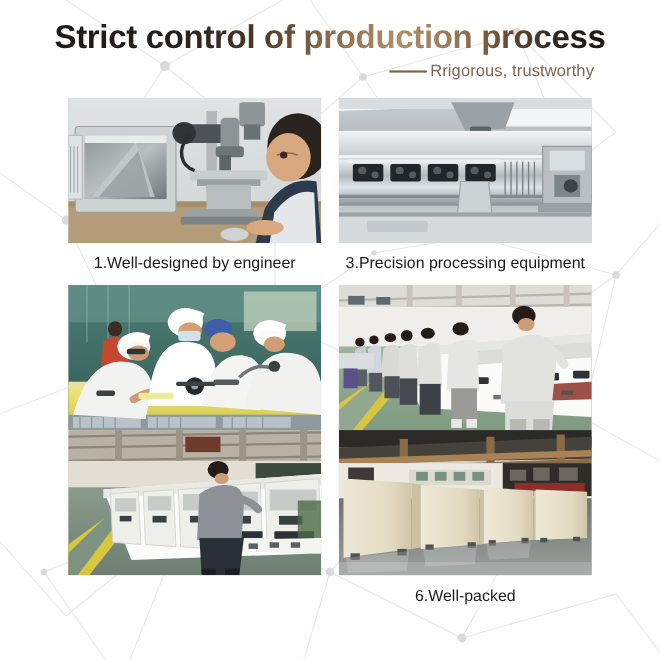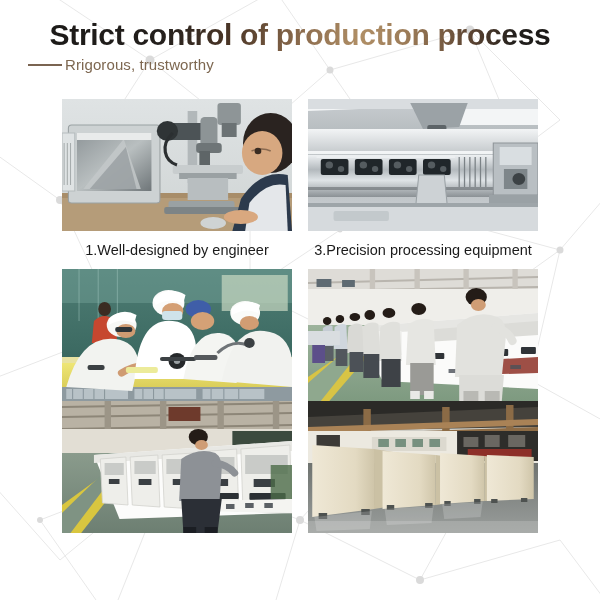--- a/index.html
+++ b/index.html
@@ -61,20 +61,21 @@
     -webkit-background-clip: text;
     background-clip: text;
     color: transparent;
     -webkit-text-fill-color: transparent;
     display: inline-block;
   }
 
   .subtitle-row {
     margin-top: 5px;
     display: flex;
+    justify-content: flex-end;
     align-items: center;
     padding-right: 32px;
   }
 
   .subtitle-rule {
     display: inline-block;
     width: 34px;
     height: 2px;
     background: #7a6451;
     margin-right: 3px;
@@ -83,21 +84,21 @@
 
   .page-subtitle {
     font-size: 15px;
     color: #7d6750;
     white-space: nowrap;
     letter-spacing: 0.1px;
   }
 
   
   .grid {
-    margin-top: 26px;
+    margin-top: 16px;
     padding: 0 62px;
     display: grid;
     grid-template-columns: 1fr 1fr;
     column-gap: 16px;
     row-gap: 0px;
   }
 
   .cell {
     display: flex;
     flex-direction: column;
@@ -662,16 +663,17 @@
             <rect x="200" y="97" width="6" height="4" fill="#4e5250"></rect>
           </g>
 
           <g opacity="0.18" fill="#ffffff">
             <path d="M6,116 L60,110 L58,128 L8,130 Z"></path>
             <path d="M72,108 L118,105 L116,122 L74,124 Z"></path>
             <path d="M126,103 L164,101 L162,116 L128,118 Z"></path>
           </g>
         </svg>
       </div>
+      <div class="caption">6.Well-packed</div>
     </div>
 
   </div>
 </div>
 
 </body></html>

